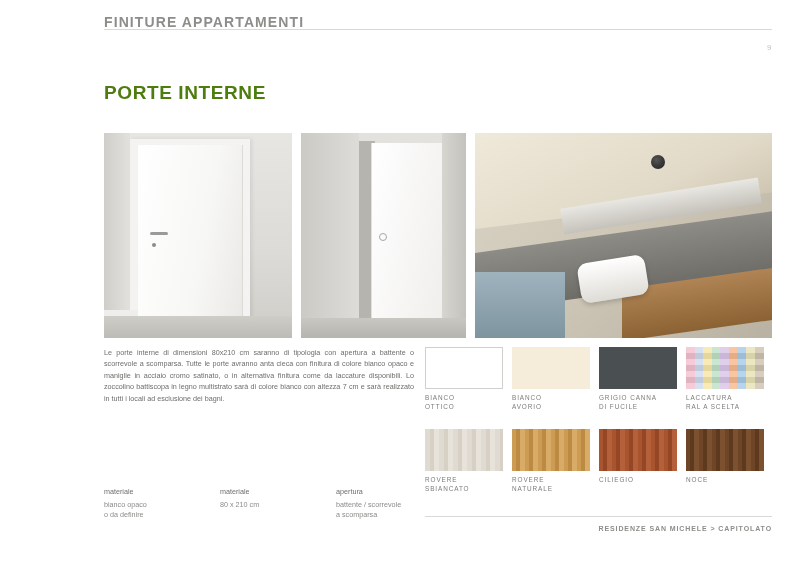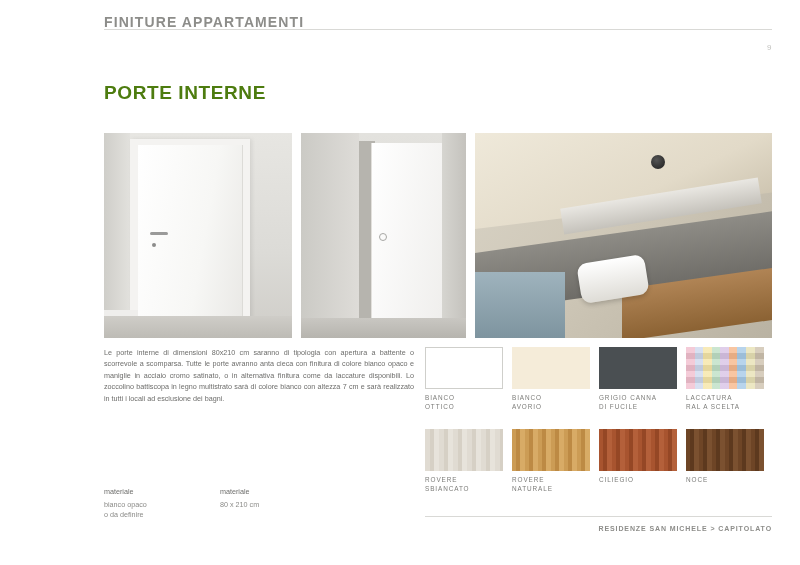--- a/index.html
+++ b/index.html
@@ -446,18 +446,23 @@
   <div class="specs">
     <div class="spec-col">
       <div class="spec-title">materiale</div>
       <div class="spec-val" style="white-space:pre-line">bianco opaco
 o da definire</div>
     </div>
     <div class="spec-col">
       <div class="spec-title">materiale</div>
       <div class="spec-val" style="white-space:pre-line">80 x 210 cm</div>
     </div>
+    <div class="spec-col">
+      <div class="spec-title">apertura</div>
+      <div class="spec-val" style="white-space:pre-line">battente / scorrevole
+a scomparsa</div>
+    </div>
   </div>
 
   <div class="footer-rule"></div>
   <div class="footer-text">RESIDENZE SAN MICHELE &gt; CAPITOLATO</div>
 
 </div>
 
 </body></html>

